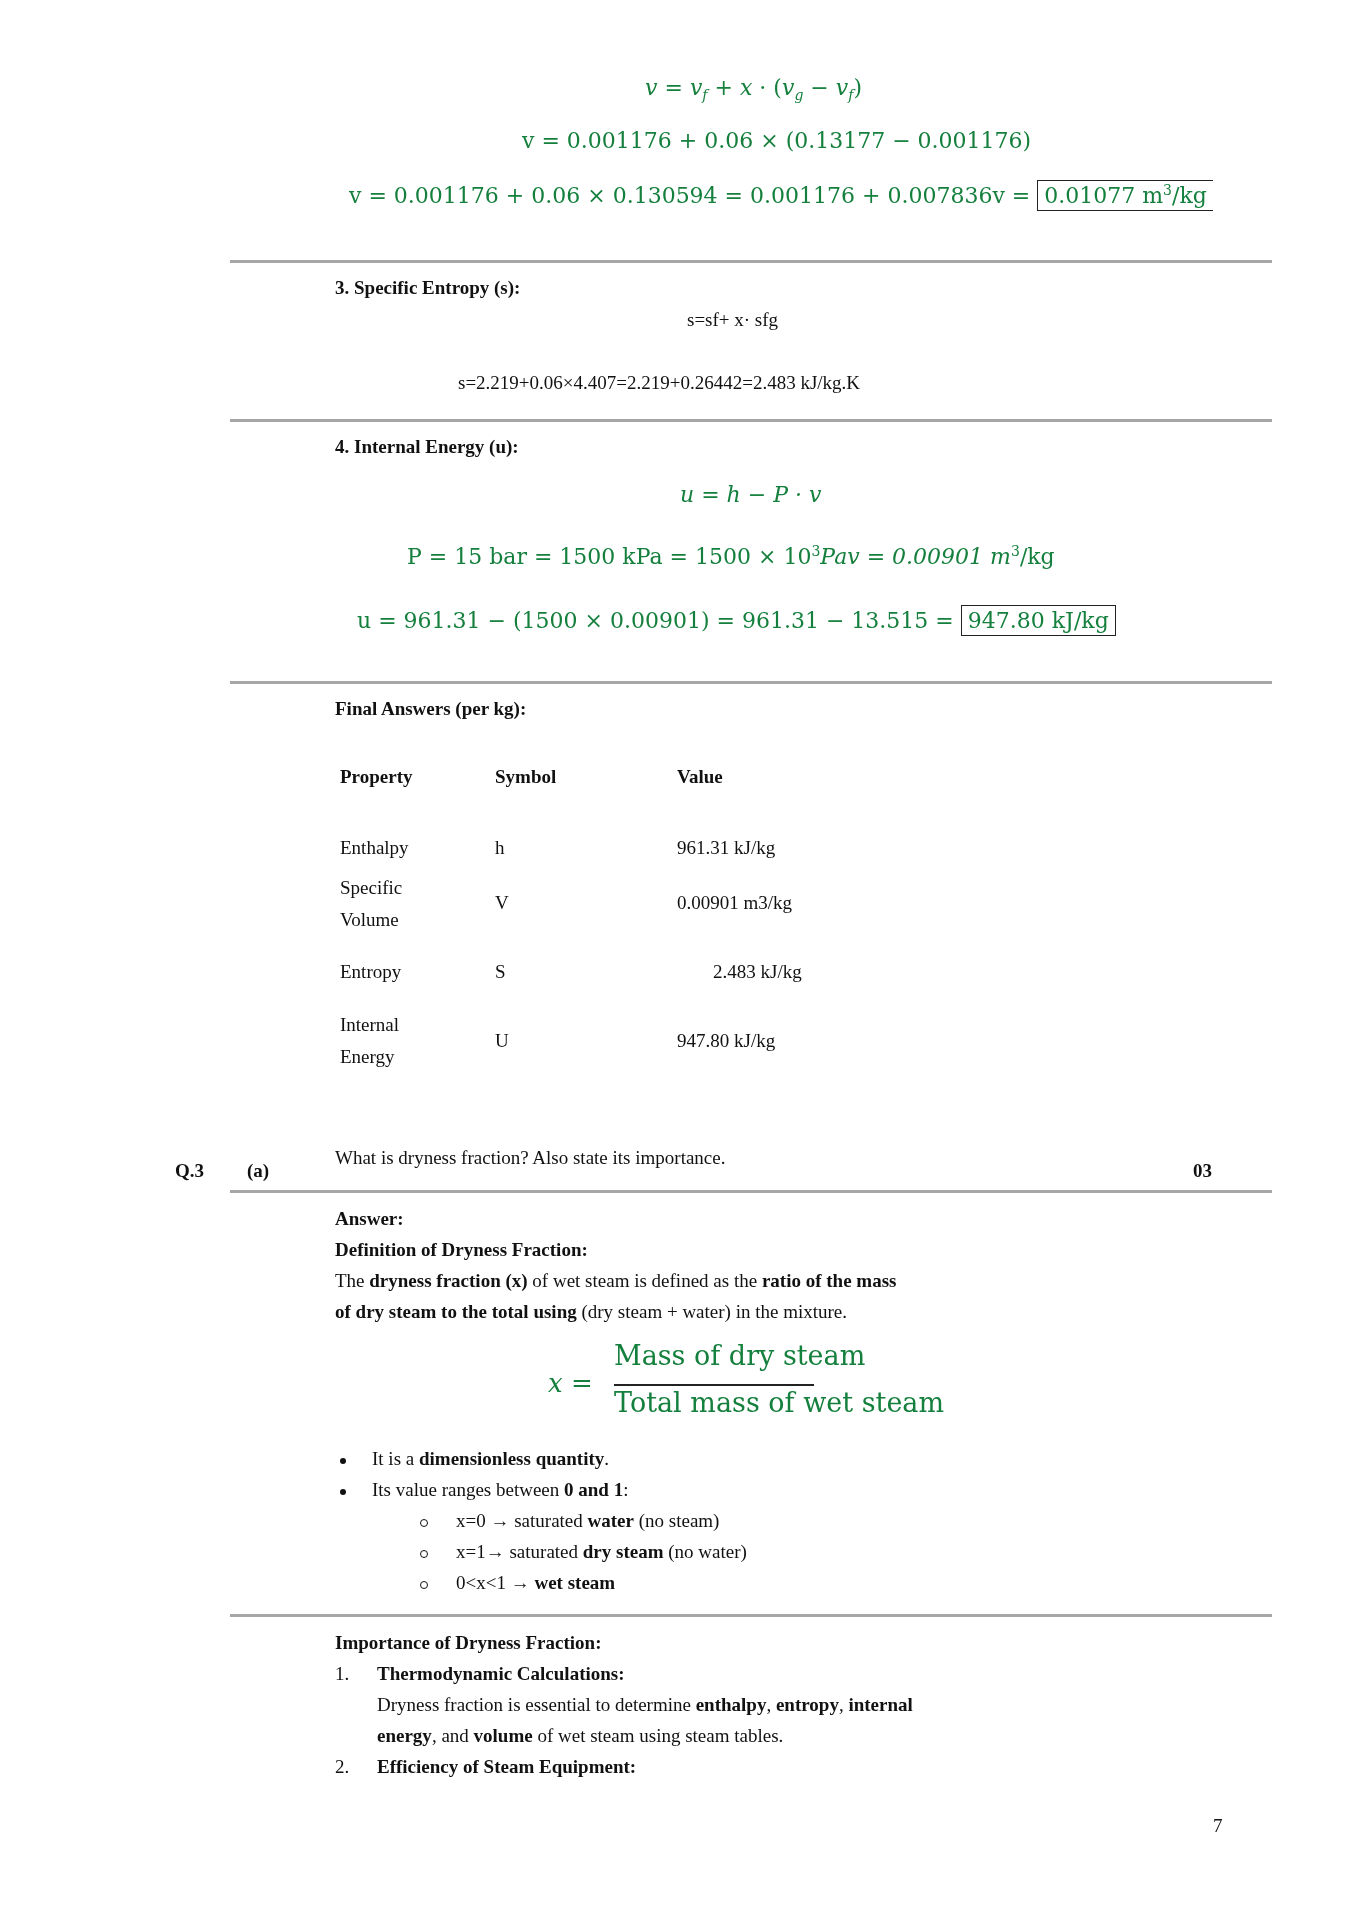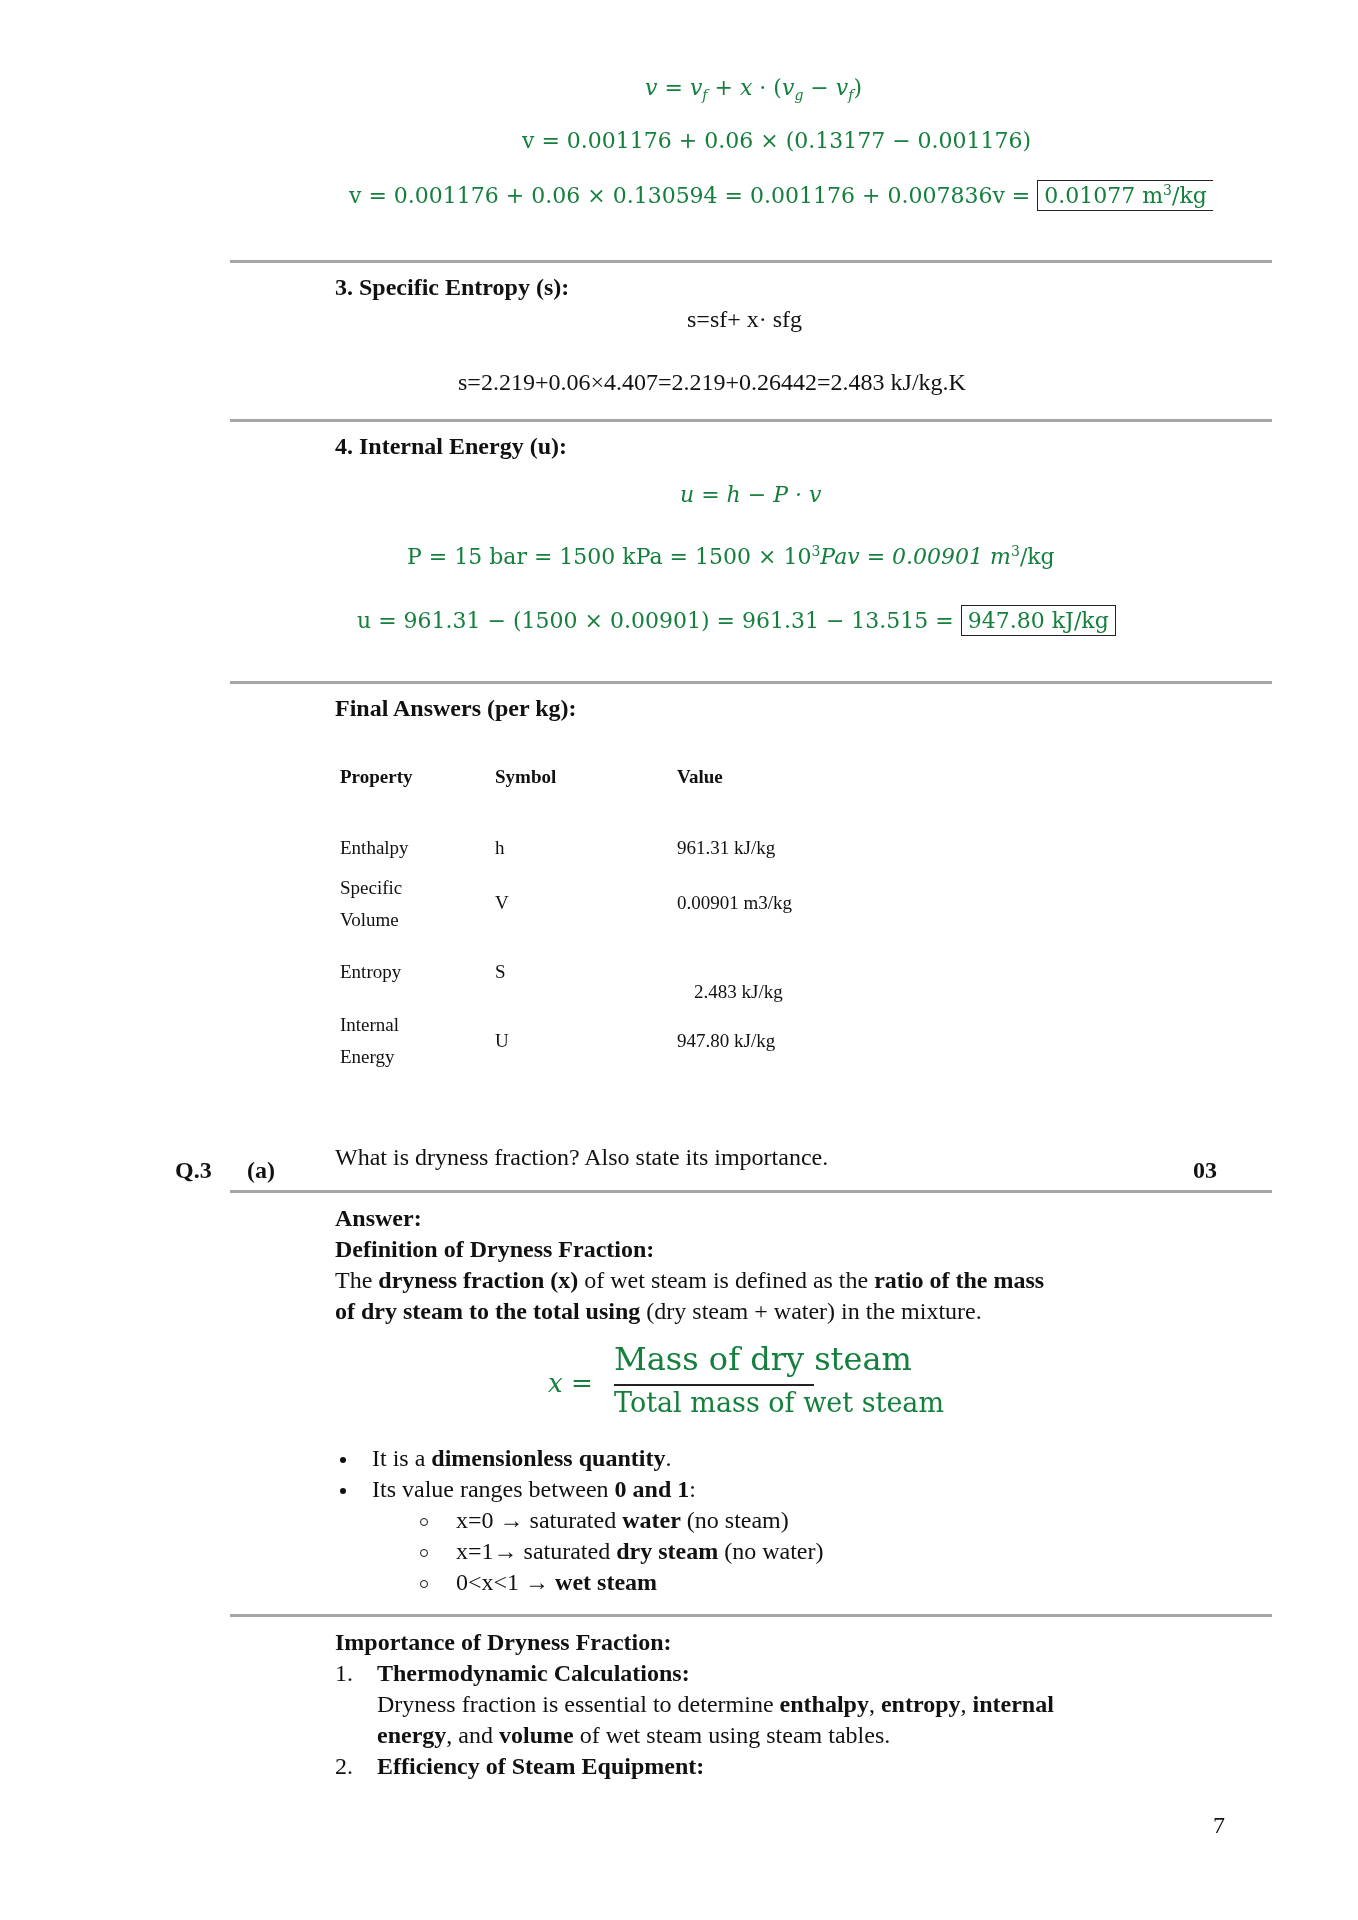--- a/index.html
+++ b/index.html
@@ -1,21 +1,21 @@
 <!DOCTYPE html>
 <html><head>
 <meta charset="utf-8">
 <style>
   html, body { margin:0; padding:0; background:#ffffff; }
   body { width:1358px; height:1920px; position:relative; overflow:hidden; font-family:"Liberation Serif", serif; color:#111; }
   .abs { position:absolute; white-space:nowrap; }
   .math { font-family:"DejaVu Serif", serif; font-size:22px; color:#15803d; }
   .math i { font-style:italic; }
   .math sub, .math sup { font-size:14px; }
-  .txt { font-size:24px; line-height:31px; }
+  .txt { font-size:19px; line-height:31px; }
   .b { font-weight:bold; }
   .rule { position:absolute; left:230px; width:1042px; height:3px; background:#a6a6a6; }
   .boxed { border:1.5px solid #222; padding:2px 6px; }
   .boxed.open-right { border-right:none; }
   .tbl-cell { position:absolute; font-size:19px; line-height:32px; }
   .bullet { display:inline-block; width:6px; height:6px; border-radius:50%; background:#111; }
   .hollow { display:inline-block; width:8px; height:8px; border-radius:50%; border:1.2px solid #111; box-sizing:border-box; }
 </style>
 </head>
 <body>
@@ -77,21 +77,21 @@
   <div>
     <div class="tbl-cell" style="left:340px; top:872px;">Specific</div>
     <div class="tbl-cell" style="left:340px; top:904px;">Volume</div>
     <div class="tbl-cell" style="left:495px; top:887px;">V</div>
     <div class="tbl-cell" style="left:677px; top:887px;">0.00901 m3/kg</div>
   </div>
 
   <div>
     <div class="tbl-cell" style="left:340px; top:956px;">Entropy</div>
     <div class="tbl-cell" style="left:495px; top:956px;">S</div>
-    <div class="tbl-cell" style="left:694px; top:956px;margin-top:20px;">2.483 kJ/kg</div>
+    <div class="tbl-cell" style="left:713px; top:956px;">2.483 kJ/kg</div>
   </div>
 
   <div>
     <div class="tbl-cell" style="left:340px; top:1009px;">Internal</div>
     <div class="tbl-cell" style="left:340px; top:1041px;">Energy</div>
     <div class="tbl-cell" style="left:495px; top:1025px;">U</div>
     <div class="tbl-cell" style="left:677px; top:1025px;">947.80 kJ/kg</div>
   </div>
 </div>
 
@@ -106,21 +106,21 @@
 <div class="abs txt b" style="left:335px; top:1234px;">Definition of Dryness Fraction:</div>
 <div class="abs txt" style="left:335px; top:1265px;">
   <span>The </span><span class="b">dryness fraction (x)</span><span> of wet steam is defined as the </span><span class="b">ratio of the mass</span>
 </div>
 <div class="abs txt" style="left:335px; top:1296px;">
   <span class="b">of dry steam to the total using</span><span> (dry steam + water) in the mixture.</span>
 </div>
 
 <div class="abs math" style="left:548px; top:1340px; height:90px;">
   <div style="position:absolute; left:0; top:28px; font-size:26px;"><i>x =</i></div>
-  <div style="position:absolute; left:66px; top:0; width:200px; text-align:center; font-size:32px;">
+  <div style="position:absolute; left:66px; top:0; width:200px; text-align:center; font-size:27px;">
     <div style="padding:0 0 6px 0;">Mass of dry steam</div>
   </div>
   <div style="position:absolute; left:66px; top:44px; width:200px; height:1.5px; background:#222;"></div>
   <div style="position:absolute; left:66px; top:47px; font-size:27px;">
     <div>Total mass of wet steam</div>
   </div>
 </div>
 
 <div class="abs txt" style="left:340px; top:1443px;">
   <span class="bullet" style="vertical-align:middle; margin-right:26px;"></span><span>It is a </span><span class="b">dimensionless quantity</span><span>.</span>

